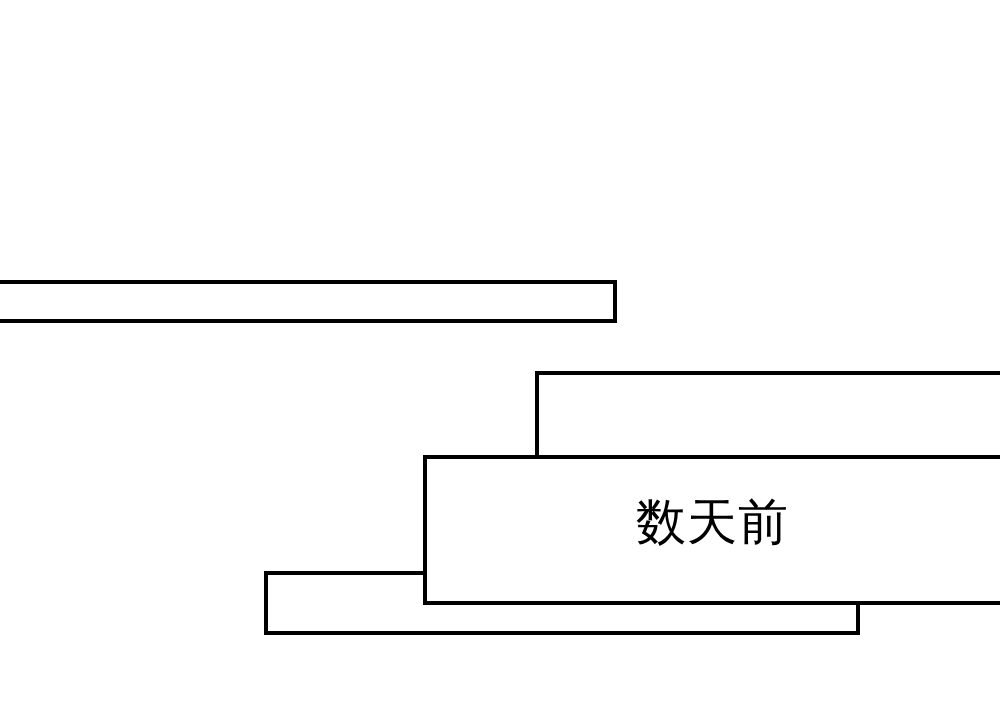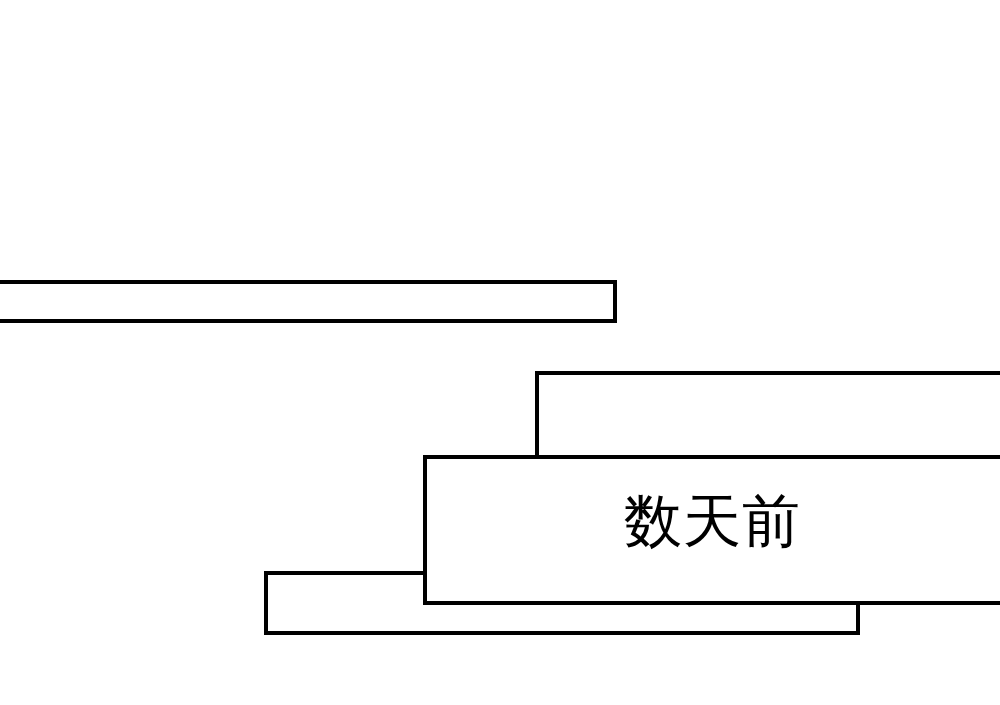--- a/index.html
+++ b/index.html
@@ -15,21 +15,21 @@
       box-sizing: border-box;
     }
     #box-a { left: -6px; top: 280px; width: 623px; height: 43px; z-index: 1; }
     #box-b { left: 535px; top: 371px; width: 475px; height: 90px; z-index: 2; }
     #box-c { left: 264px; top: 571px; width: 596px; height: 64px; z-index: 3; }
     #box-d {
       left: 423px; top: 455px; width: 587px; height: 150px; z-index: 4;
       display: flex; align-items: center; justify-content: center;
     }
     #caption-text {
-      font-size: 58px; color: #000000; letter-spacing: 1px;
+      font-size: 50px; color: #000000; letter-spacing: 1px;
       position: relative; left: -4px; top: -8px;
       font-family: "DejaVu Sans", sans-serif;
     }
   </style>
 </head>
 <body>
 
 <div class="box" id="box-a"></div>
 <div class="box" id="box-b"></div>
 <div class="box" id="box-c"></div>

